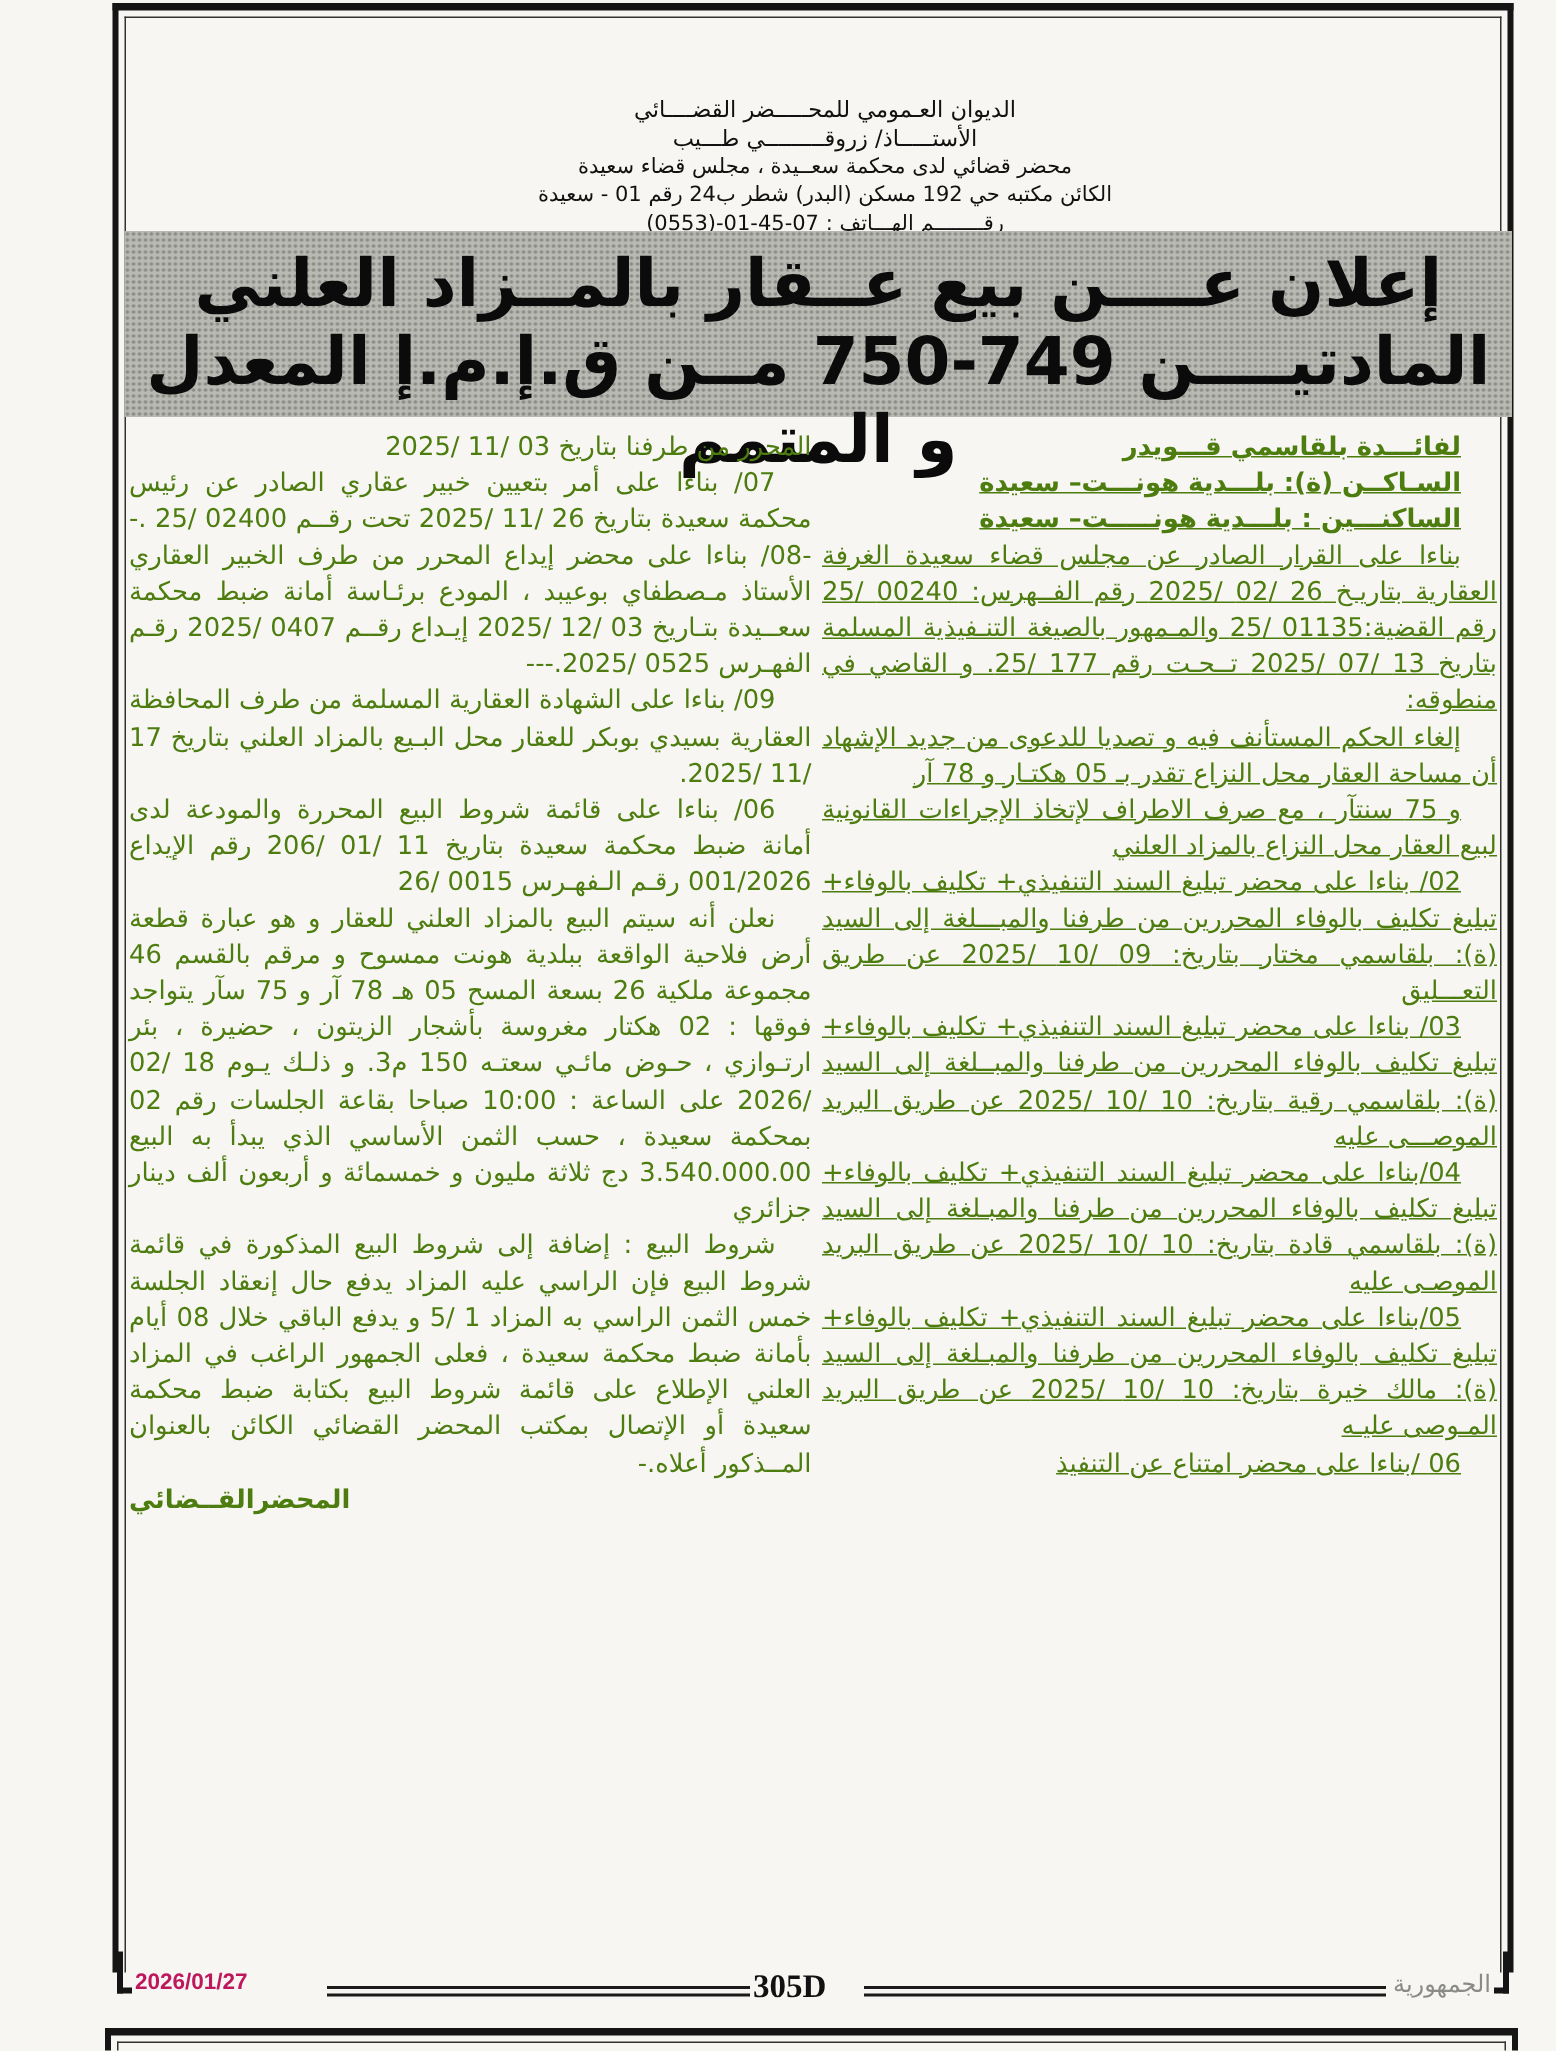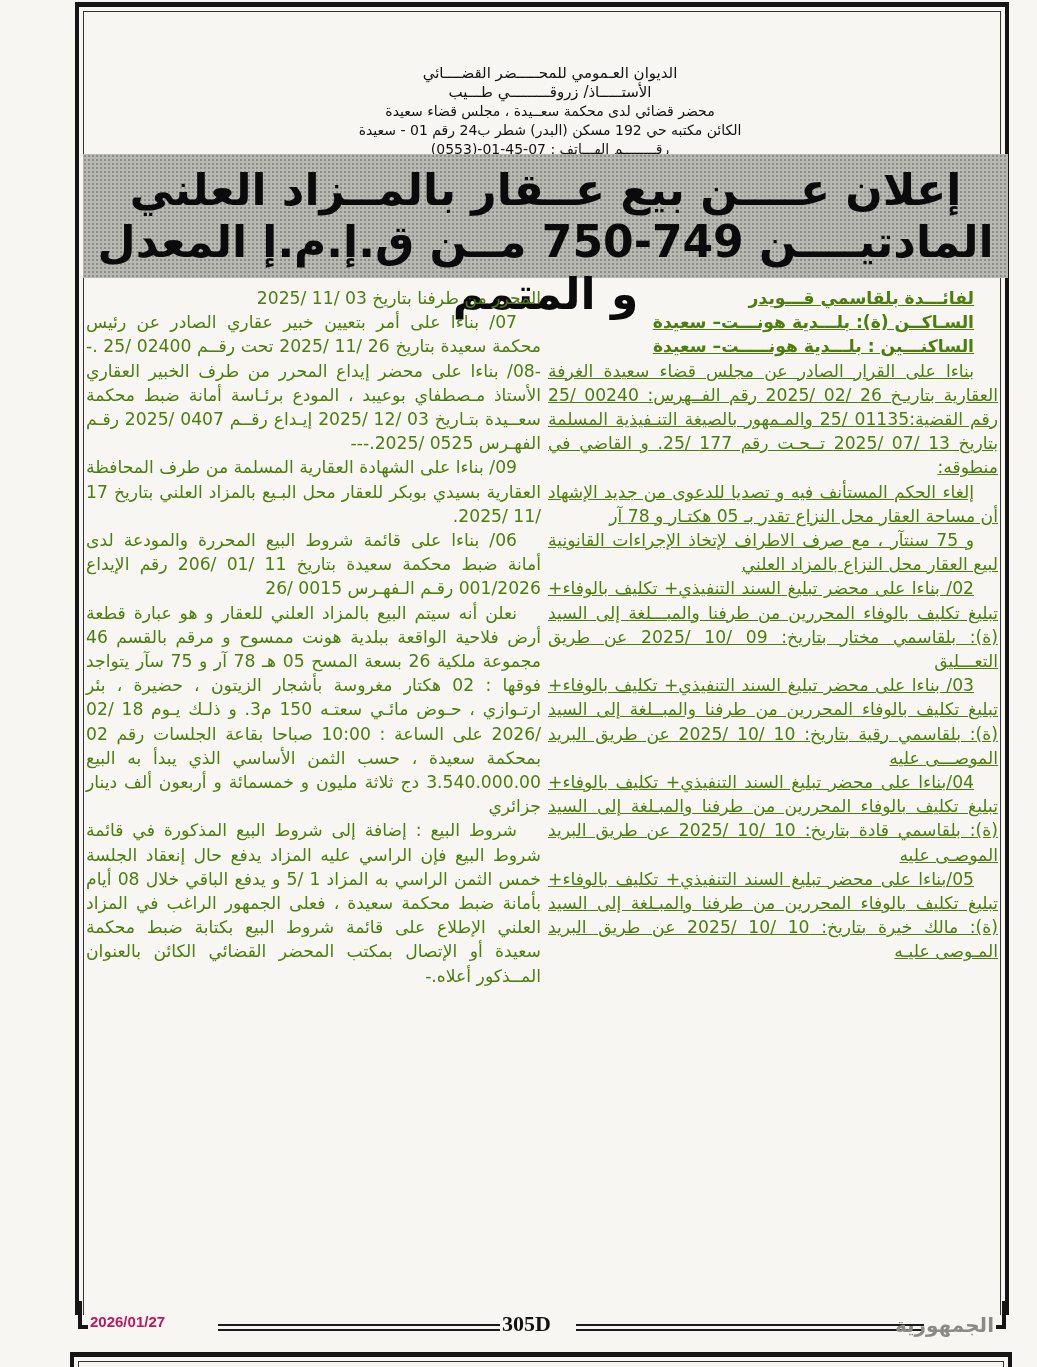--- a/index.html
+++ b/index.html
@@ -149,22 +149,22 @@
     font-family: "Liberation Serif", serif;
     font-weight: bold;
     font-size: 22px;
     color: #111;
   }
   .footer-logo {
     position: absolute;
     right: 12px;
     top: -2px;
     direction: rtl;
-    font-weight: bold;
-    font-size: 20px;
+    font-weight: normal;
+    font-size: 16px;
     color: #8a8a86;
     letter-spacing: 0.5px;
   }
   .next-frame {
     position: absolute;
     left: 70px;
     top: 1352px;
     width: 942px;
     height: 30px;
     border-top: 5px solid #151515;
@@ -206,29 +206,31 @@
   <p class="bold">لفائـــدة بلقاسمي قـــويدر</p>
   <p class="bold">السـاكــن (ة): بلـــدية هونـــت– سعيدة</p>
   <p class="bold">الساكنـــين : بلـــدية هونـــــت– سعيدة</p>
   <p>بناءا على القرار الصادر عن مجلس قضاء سعيدة الغرفة العقارية بتاريـخ 26 /02 /2025 رقم الفــهرس: 00240 /25 رقم القضية:01135 /25 والمـمهور بالصيغة التنـفيذية المسلمة بتاريخ 13 /07 /2025 تــحـت رقم 177 /25. و القاضي في منطوقه:</p>
   <p>إلغاء الحكم المستأنف فيه و تصديا للدعوى من جديد الإشهاد أن مساحة العقار محل النزاع تقدر بـ 05 هكتـار و 78 آر</p>
   <p>و 75 سنتآر ، مع صرف الاطراف لإتخاذ الإجراءات القانونية لبيع العقار محل النزاع بالمزاد العلني</p>
   <p>02/ بناءا على محضر تبليغ السند التنفيذي+ تكليف بالوفاء+ تبليغ تكليف بالوفاء المحررين من طرفنا والمبـــلغة إلى السيد (ة): بلقاسمي مختار بتاريخ: 09 /10 /2025 عن طريق التعـــليق</p>
   <p>03/ بناءا على محضر تبليغ السند التنفيذي+ تكليف بالوفاء+ تبليغ تكليف بالوفاء المحررين من طرفنا والمبــلغة إلى السيد (ة): بلقاسمي رقية بتاريخ: 10 /10 /2025 عن طريق البريد الموصـــى عليه</p>
   <p>04/بناءا على محضر تبليغ السند التنفيذي+ تكليف بالوفاء+ تبليغ تكليف بالوفاء المحررين من طرفنا والمبـلغة إلى السيد (ة): بلقاسمي قادة بتاريخ: 10 /10 /2025 عن طريق البريد الموصـى عليه</p>
   <p>05/بناءا على محضر تبليغ السند التنفيذي+ تكليف بالوفاء+ تبليغ تكليف بالوفاء المحررين من طرفنا والمبـلغة إلى السيد (ة): مالك خيرة بتاريخ: 10 /10 /2025 عن طريق البريد المـوصى عليـه</p>
+  <p>06 /بناءا على محضر امتناع عن التنفيذ</p>
 </div>
 
 <div class="col col-left">
   <p class="noindent">المحرر من طرفنا بتاريخ 03 /11 /2025</p>
   <p>07/ بناءا على أمر بتعيين خبير عقاري الصادر عن رئيس محكمة سعيدة بتاريخ 26 /11 /2025 تحت رقــم 02400 /25 .- -08/ بناءا على محضر إيداع المحرر من طرف الخبير العقاري الأستاذ مـصطفاي بوعيبد ، المودع برئـاسة أمانة ضبط محكمة سعــيدة بتـاريخ 03 /12 /2025 إيـداع رقــم 0407 /2025 رقـم الفهـرس 0525 /2025.---</p>
   <p>09/ بناءا على الشهادة العقارية المسلمة من طرف المحافظة العقارية بسيدي بوبكر للعقار محل البـيع بالمزاد العلني بتاريخ 17 /11 /2025.</p>
   <p>06/ بناءا على قائمة شروط البيع المحررة والمودعة لدى أمانة ضبط محكمة سعيدة بتاريخ 11 /01 /206 رقم الإيداع 001/2026 رقـم الـفهـرس 0015 /26</p>
   <p>نعلن أنه سيتم البيع بالمزاد العلني للعقار و هو عبارة قطعة أرض فلاحية الواقعة ببلدية هونت ممسوح و مرقم بالقسم 46 مجموعة ملكية 26 بسعة المسح 05 هـ 78 آر و 75 سآر يتواجد فوقها : 02 هكتار مغروسة بأشجار الزيتون ، حضيرة ، بئر ارتـوازي ، حـوض مائـي سعتـه 150 م3. و ذلـك يـوم 18 /02 /2026 على الساعة : 10:00 صباحا بقاعة الجلسات رقم 02 بمحكمة سعيدة ، حسب الثمن الأساسي الذي يبدأ به البيع 3.540.000.00 دج ثلاثة مليون و خمسمائة و أربعون ألف دينار جزائري</p>
   <p>شروط البيع : إضافة إلى شروط البيع المذكورة في قائمة شروط البيع فإن الراسي عليه المزاد يدفع حال إنعقاد الجلسة خمس الثمن الراسي به المزاد 1 /5 و يدفع الباقي خلال 08 أيام بأمانة ضبط محكمة سعيدة ، فعلى الجمهور الراغب في المزاد العلني الإطلاع على قائمة شروط البيع بكتابة ضبط محكمة سعيدة أو الإتصال بمكتب المحضر القضائي الكائن بالعنوان المــذكور أعلاه.-</p>
+  <p class="signature">المحضرالقــضائي</p>
 </div>
 
 <div class="footer">
   <div class="footer-corner-left"></div>
   <div class="footer-date">2026/01/27</div>
   <div class="footer-rule r1"></div>
   <div class="footer-page">305D</div>
   <div class="footer-rule r2"></div>
   <div class="footer-logo">الجمهورية</div>
   <div class="footer-corner-right"></div>

